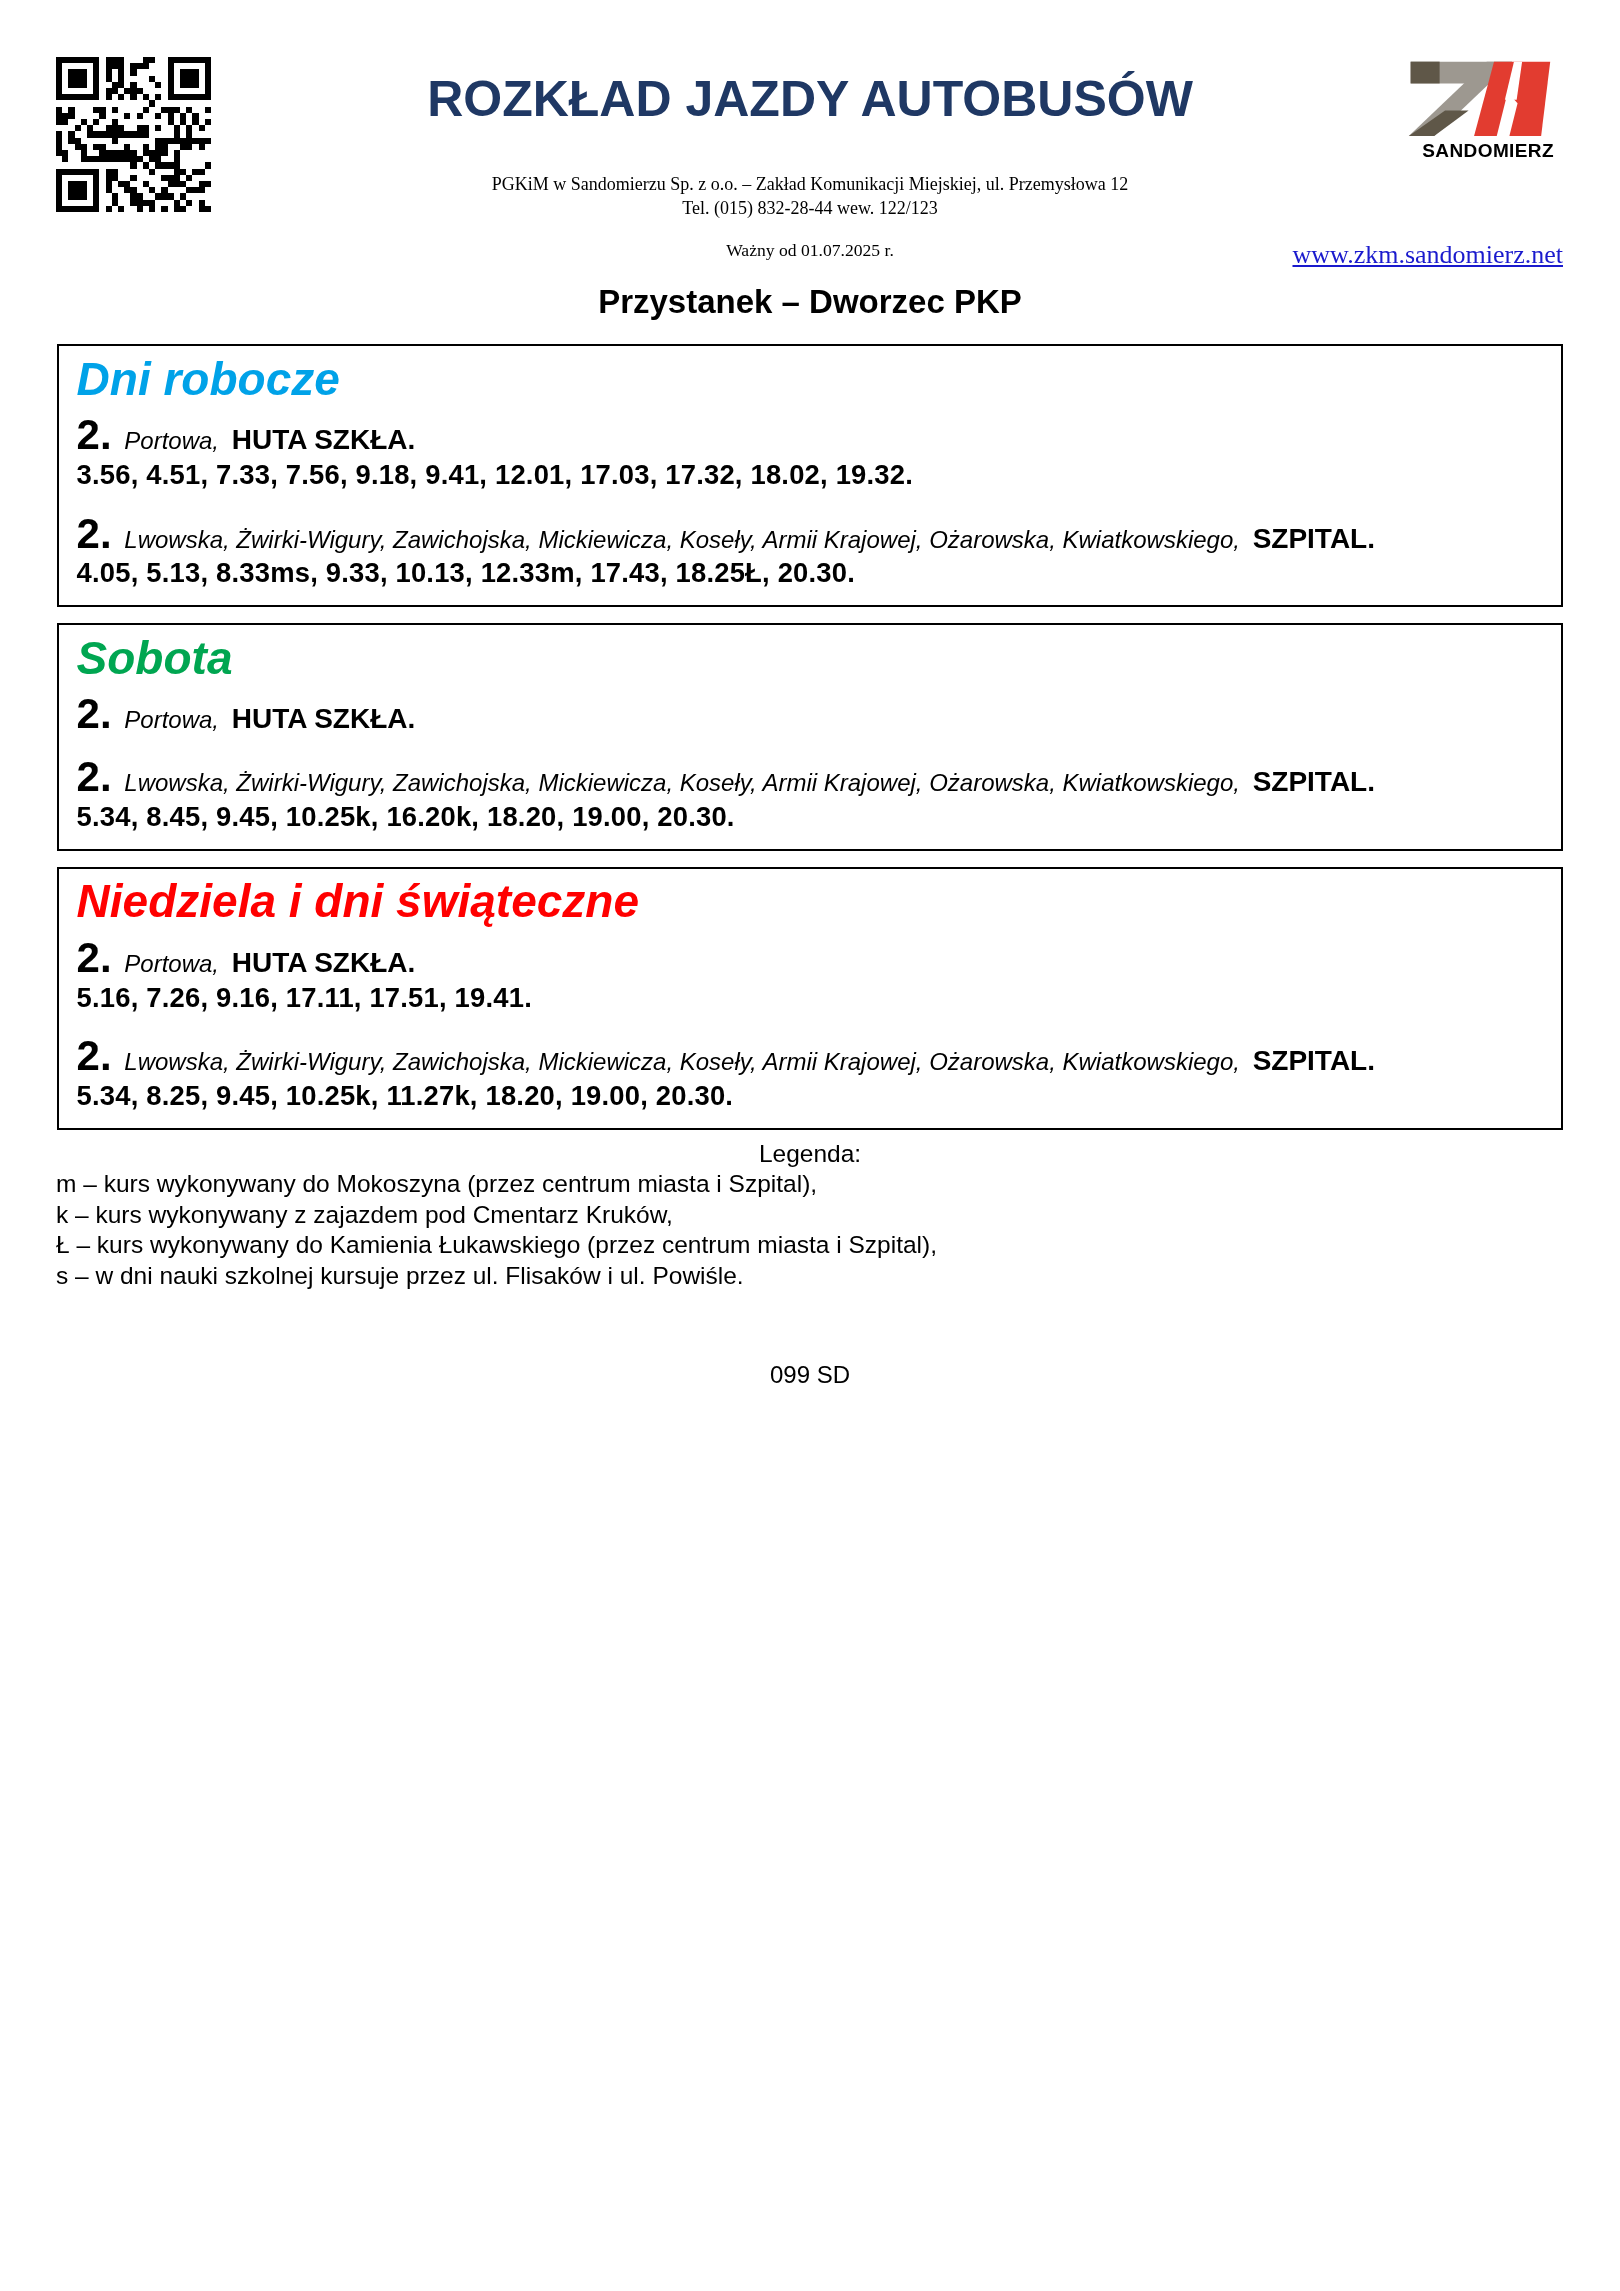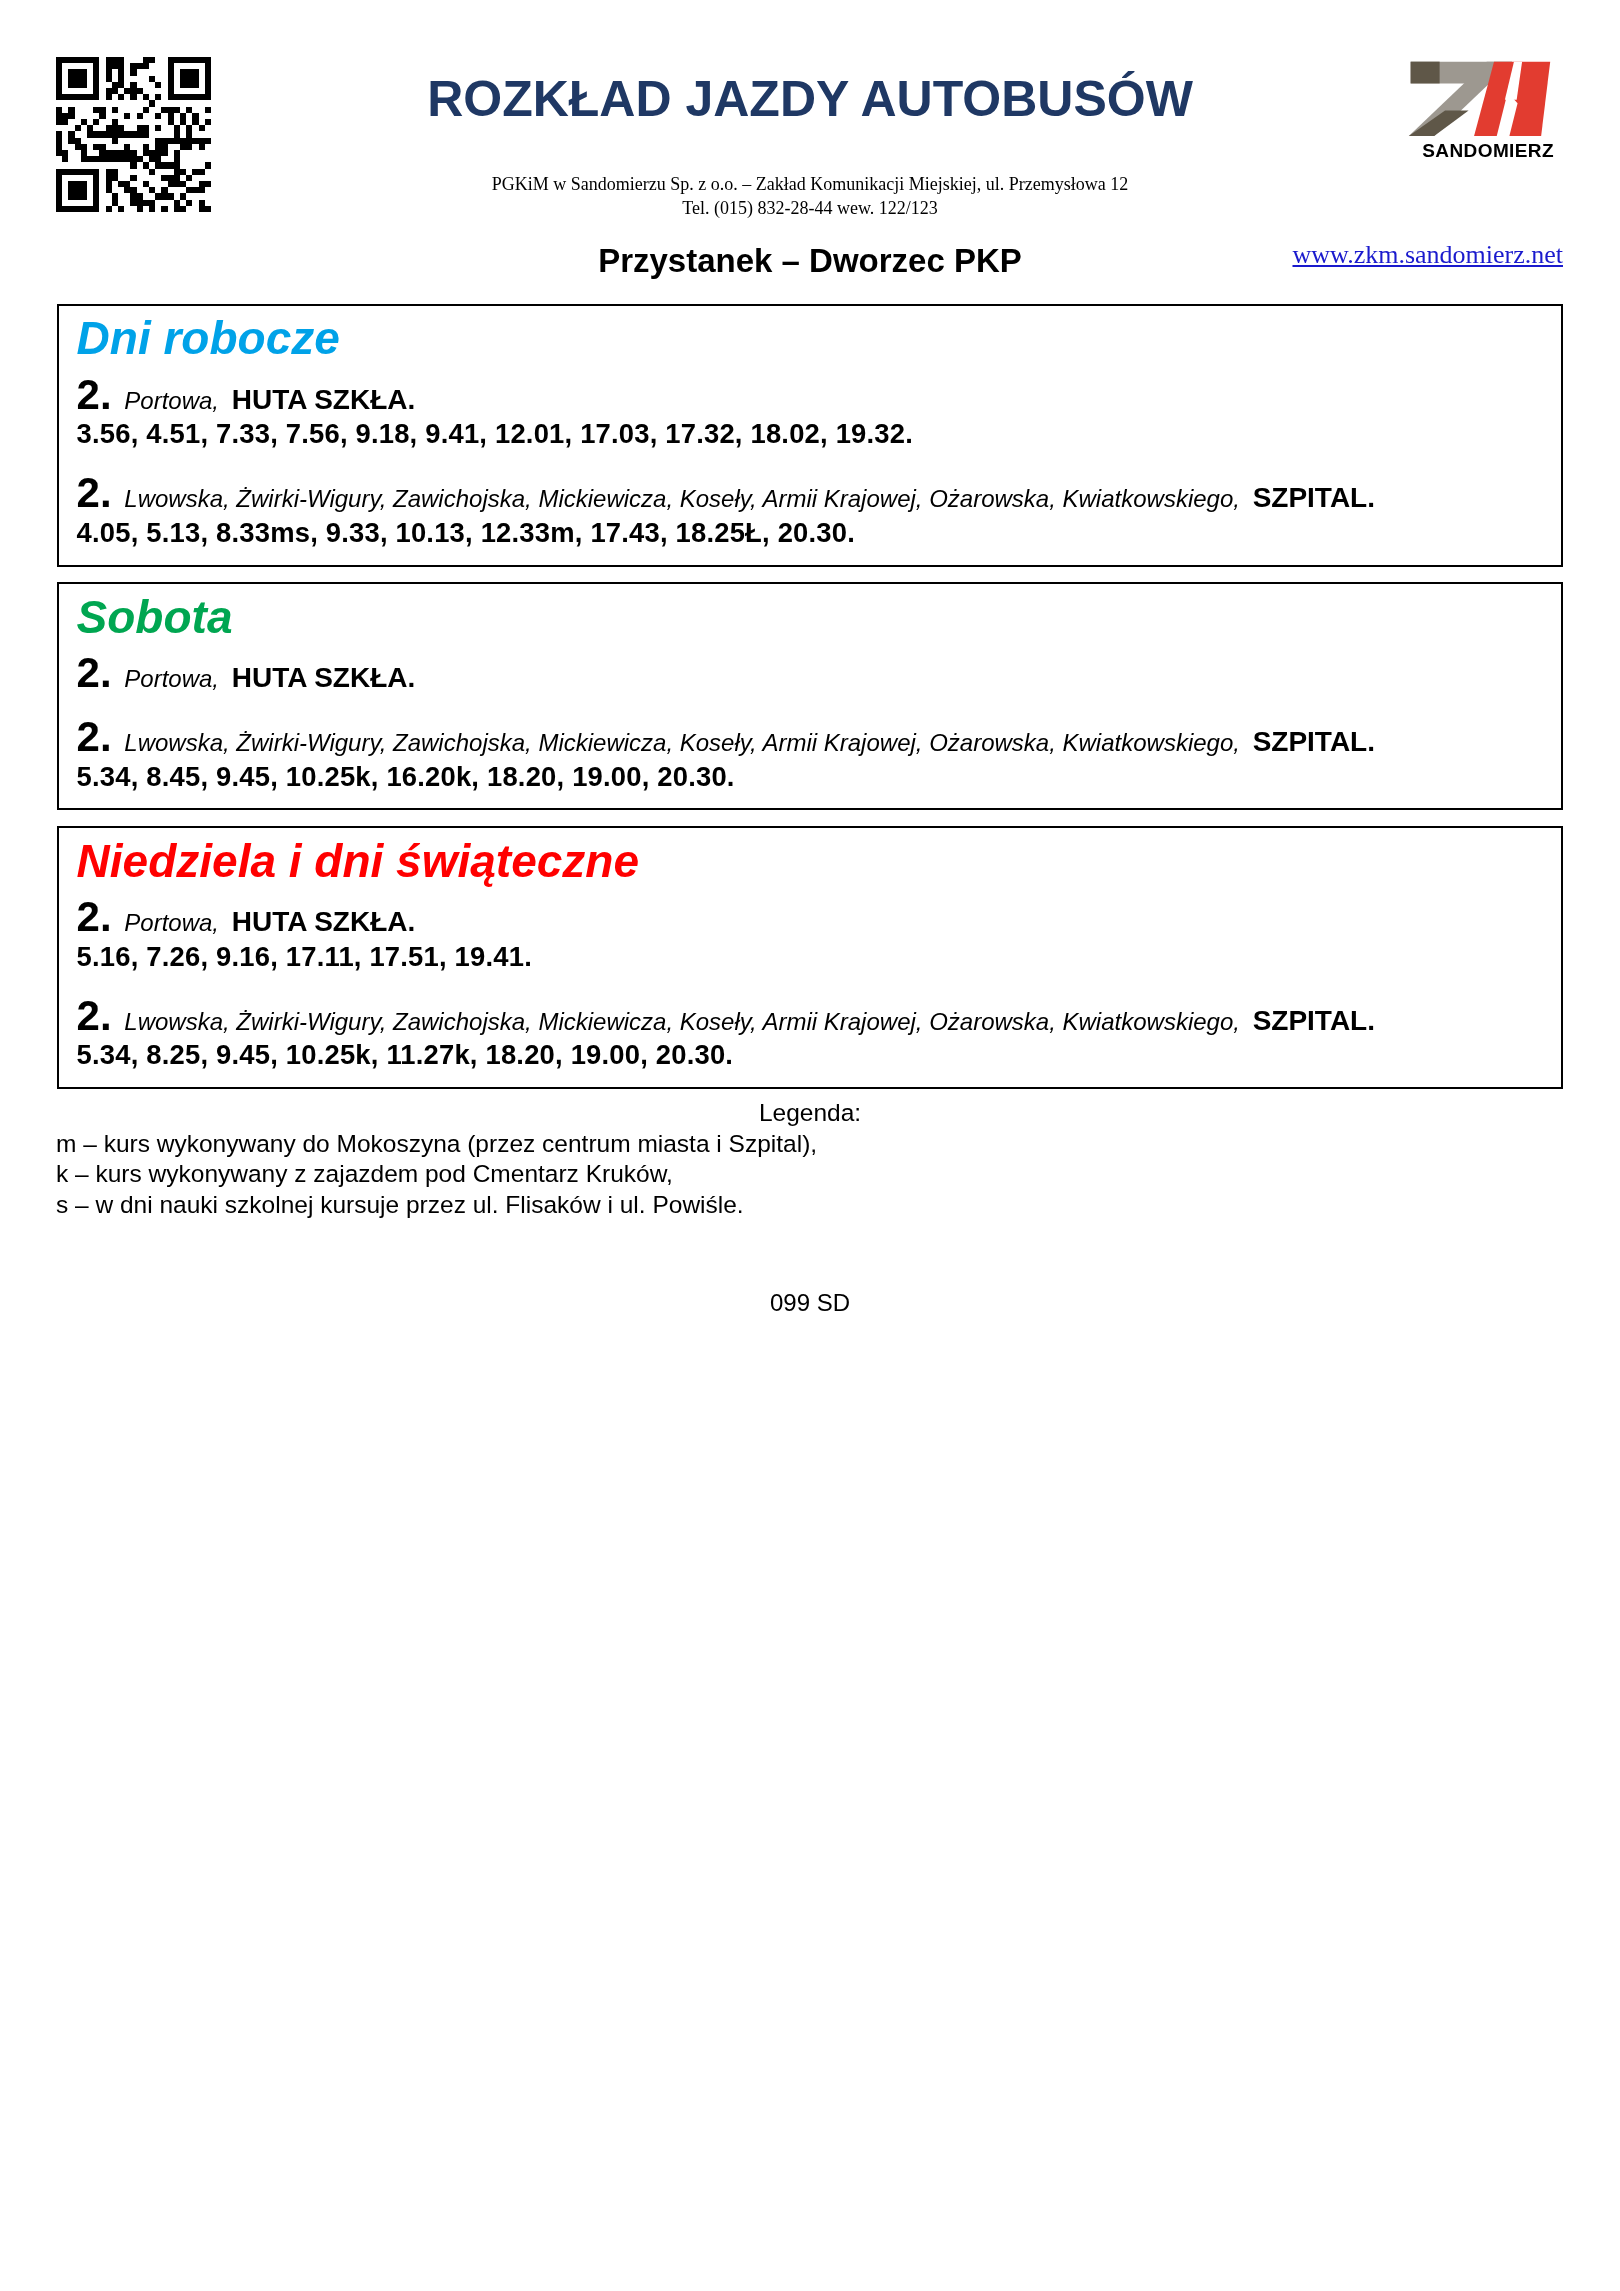--- a/index.html
+++ b/index.html
@@ -370,20 +370,21 @@
     </svg>
     <div class="logo-caption">SANDOMIERZ</div>
   </div>
 
   <a class="website" style="color: rgb(26, 26, 205);">www.zkm.sandomierz.net</a>
 
   <div class="head-center">
     <h1 class="main-title" style="color: rgb(31, 56, 100);">ROZKŁAD JAZDY AUTOBUSÓW</h1>
     <p class="org-line">PGKiM w Sandomierzu Sp. z o.o. – Zakład Komunikacji Miejskiej, ul. Przemysłowa 12</p>
     <p class="tel-line">Tel. (015) 832-28-44 wew. 122/123</p>
+    <p class="valid-line">Ważny od 01.07.2025 r.</p>
     <h2 class="stop-title">Przystanek – Dworzec PKP</h2>
   </div>
 
   <section class="box first">
     <h2 class="sec-title" style="color: rgb(0, 162, 232);">Dni robocze</h2>
     <div class="route">
       <span class="num">2.</span>
       <span class="via">Portowa,</span>
       <span class="dest">HUTA SZKŁA.</span>
     </div>
@@ -425,20 +426,21 @@
       <span class="dest">SZPITAL.</span>
     </div>
     <div class="times">5.34, 8.25, 9.45, 10.25k, 11.27k, 18.20, 19.00, 20.30.</div>
   </section>
 
   <div class="legend">
     <div class="legend-title">Legenda:</div>
     <div class="legend-items">
       <div>m – kurs wykonywany do Mokoszyna (przez centrum miasta i Szpital),</div>
       <div>k – kurs wykonywany z zajazdem pod Cmentarz Kruków,</div>
+      <div>Ł – kurs wykonywany do Kamienia Łukawskiego (przez centrum miasta i Szpital),</div>
       <div>s – w dni nauki szkolnej kursuje przez ul. Flisaków i ul. Powiśle.</div>
     </div>
   </div>
 
   <div class="footer-code">099 SD</div>
 
 </div>
 
 
 </body></html>

